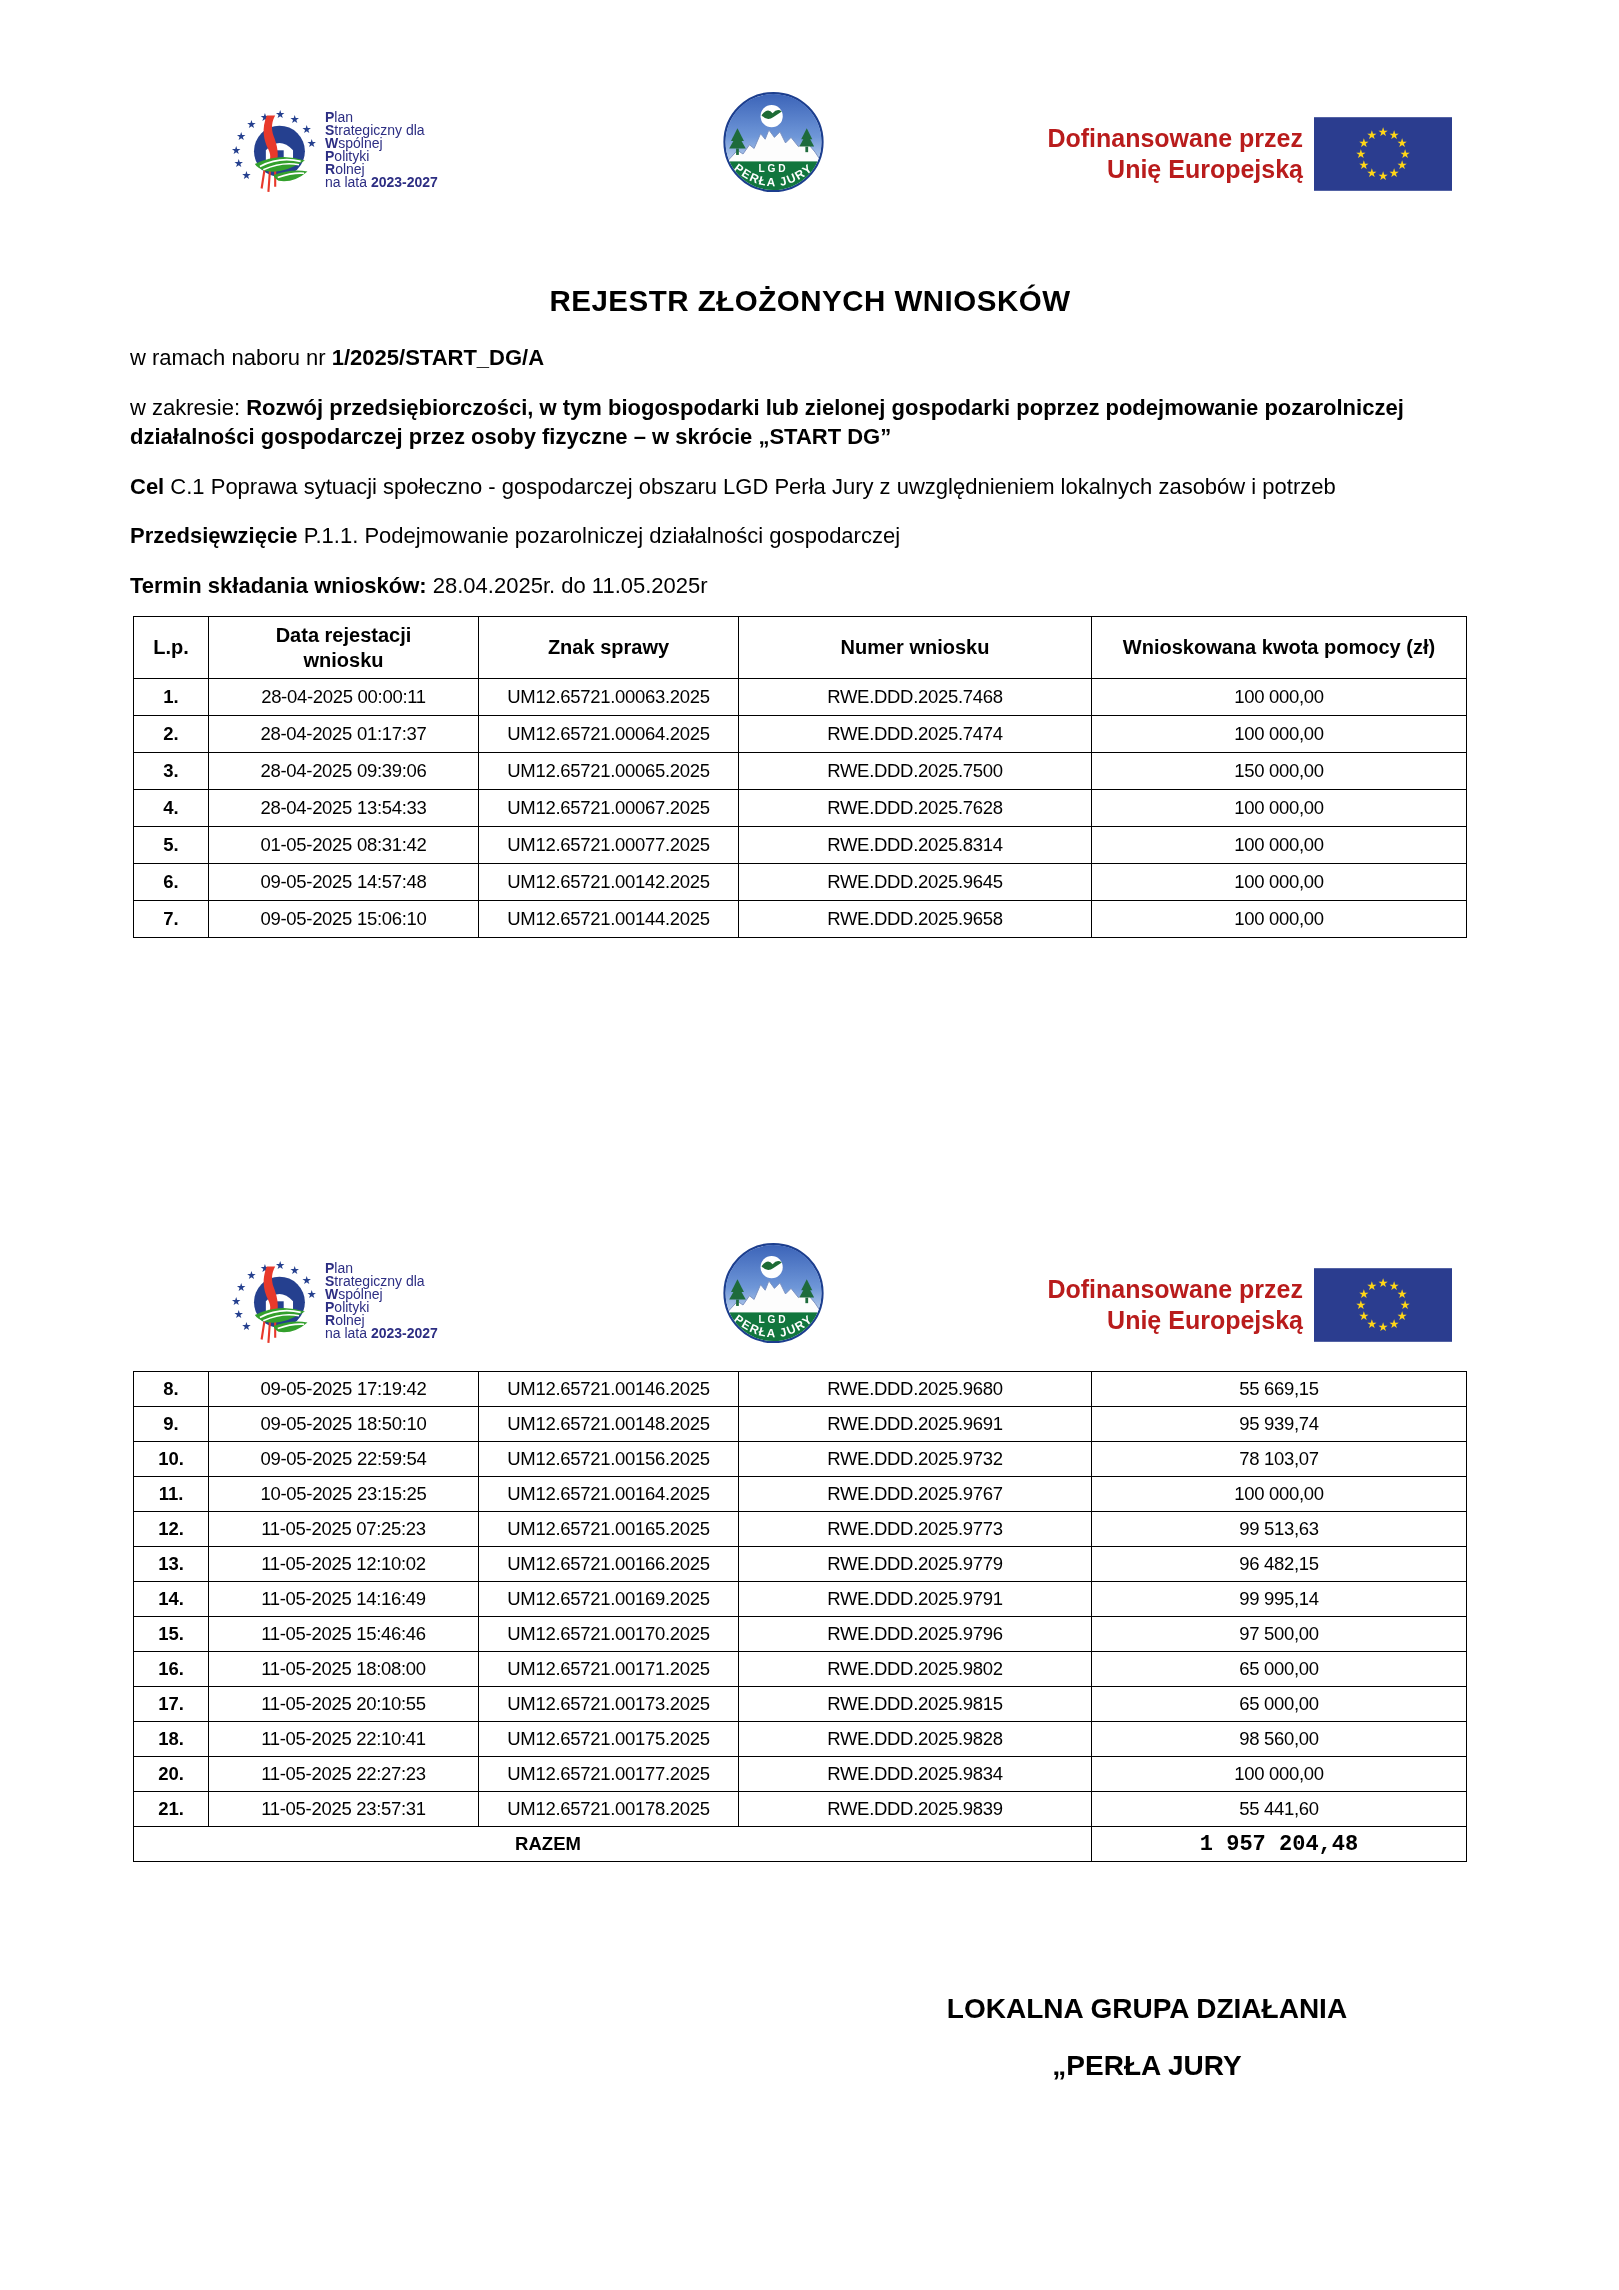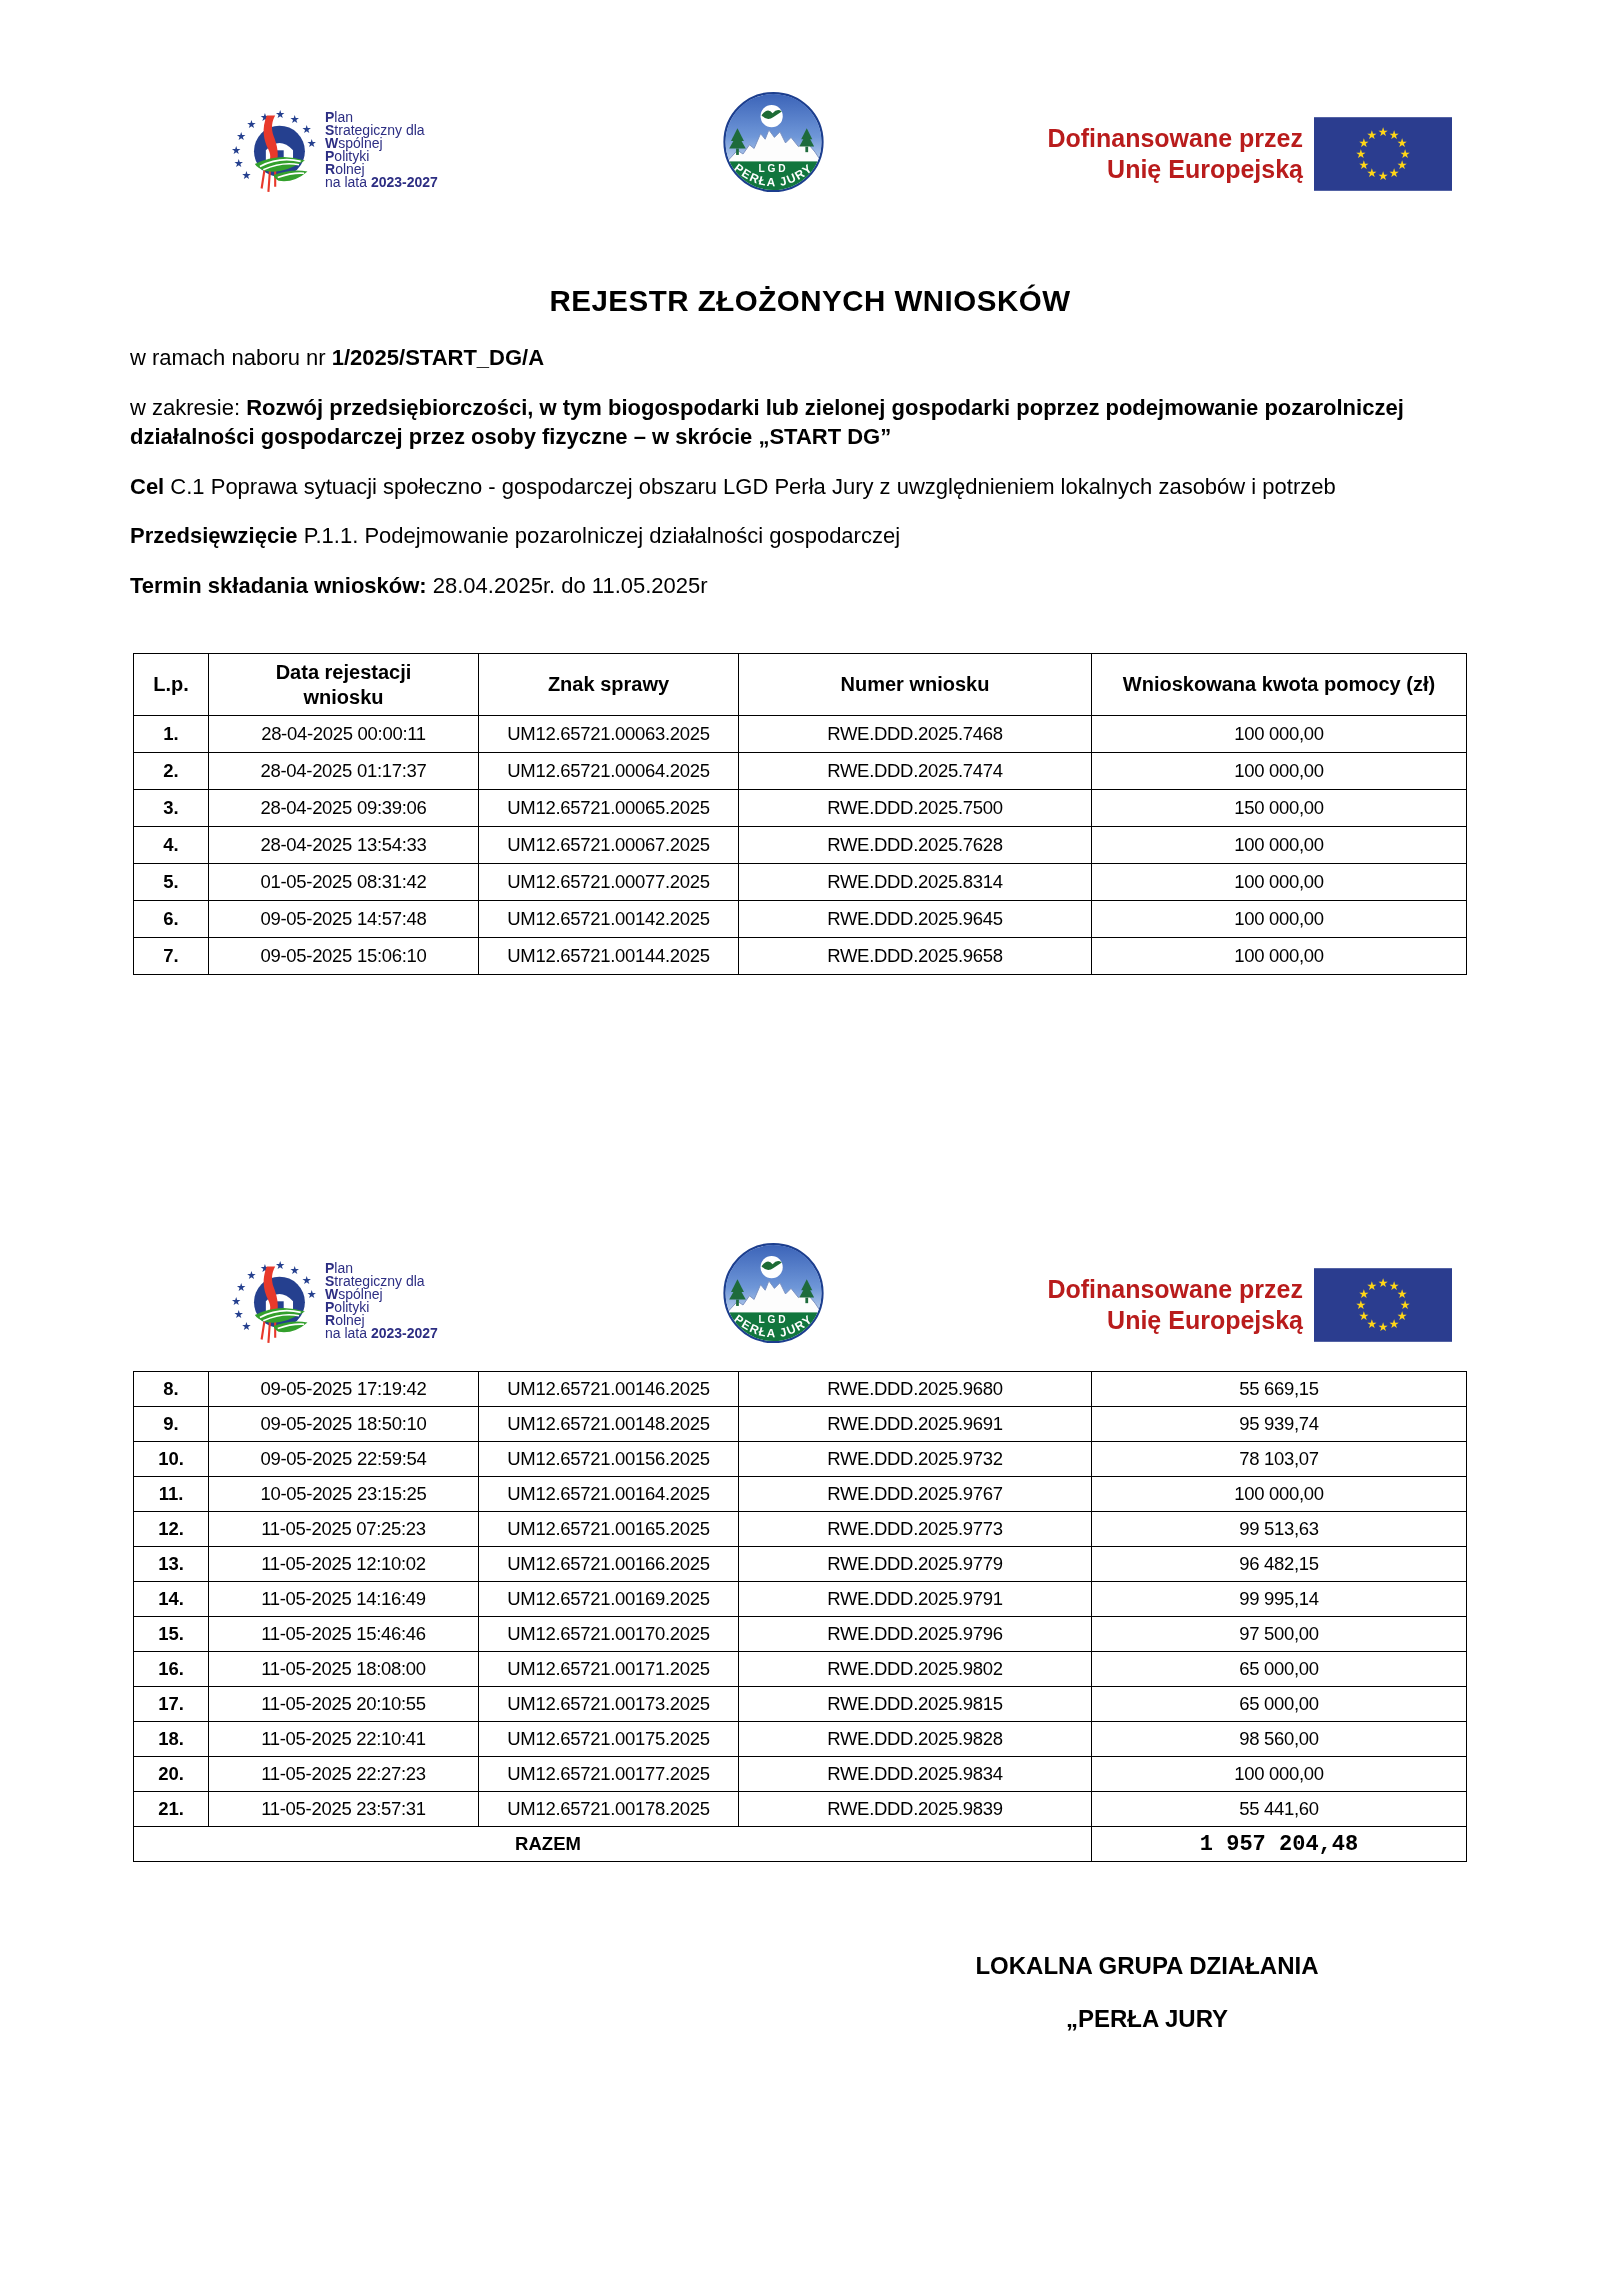--- a/index.html
+++ b/index.html
@@ -27,21 +27,21 @@
   .reg-table th:nth-child(5){padding:0 3.7px;}
   .reg-table td{font-size:18.5px;letter-spacing:-0.3px;}
   #table1 td{height:36px;}
   #table2 td{height:34px;}
   td.lp{font-weight:bold;letter-spacing:0;}
   .razem-row td{height:48px;}
   .razem-label{text-align:center;padding-right:129px !important;font-weight:bold;font-size:19.4px;letter-spacing:0 !important;}
   .razem-value{font-weight:bold !important;font-size:22px !important;letter-spacing:0 !important;font-family:Liberation Mono, monospace;}
 
   
-  .footer-sign{left:944px;top:1952px;width:406px;text-align:center;font-size:24px;font-weight:bold;}
+  .footer-sign{left:944px;top:1993px;width:406px;text-align:center;font-size:28px;font-weight:bold;}
   .footer-sign p{margin:0;}
   .footer-sign p + p{margin-top:25px;text-align:center;}
 </style>
 </head>
 <body>
 
 <div class="page">
 
   <svg class="abs" style="left:231px;top:107px" width="85" height="90" viewBox="0 0 100 106">
     <g font-family="DejaVu Sans, sans-serif" font-size="13" fill="#25408f" text-anchor="middle">
@@ -134,21 +134,21 @@
   <div class="abs doc-title">REJESTR ZŁOŻONYCH WNIOSKÓW</div>
 
   <div class="abs intro">
     <p><span>w ramach naboru nr </span><b>1/2025/START_DG/A</b></p>
     <p><span>w zakresie: </span><b>Rozwój przedsiębiorczości, w tym biogospodarki lub zielonej gospodarki poprzez podejmowanie pozarolniczej działalności gospodarczej przez osoby fizyczne – w skrócie „START DG”</b></p>
     <p><b>Cel</b><span> C.1 Poprawa sytuacji społeczno - gospodarczej obszaru LGD Perła Jury z uwzględnieniem lokalnych zasobów i potrzeb</span></p>
     <p><b>Przedsięwzięcie</b><span> P.1.1. Podejmowanie pozarolniczej działalności gospodarczej</span></p>
     <p><b>Termin składania wniosków:</b><span> 28.04.2025r. do 11.05.2025r</span></p>
   </div>
 
-  <table class="reg-table abs" id="table1" style="left:133px;top:653px">
+  <table class="reg-table abs" id="table1" style="left:133px;top:616px">
     <colgroup>
         <col style="width:75px">
         <col style="width:270px">
         <col style="width:260px">
         <col style="width:353px">
         <col style="width:375px">
       </colgroup>
     <thead>
         <tr id="table1-head">
           <th>L.p.</th>

